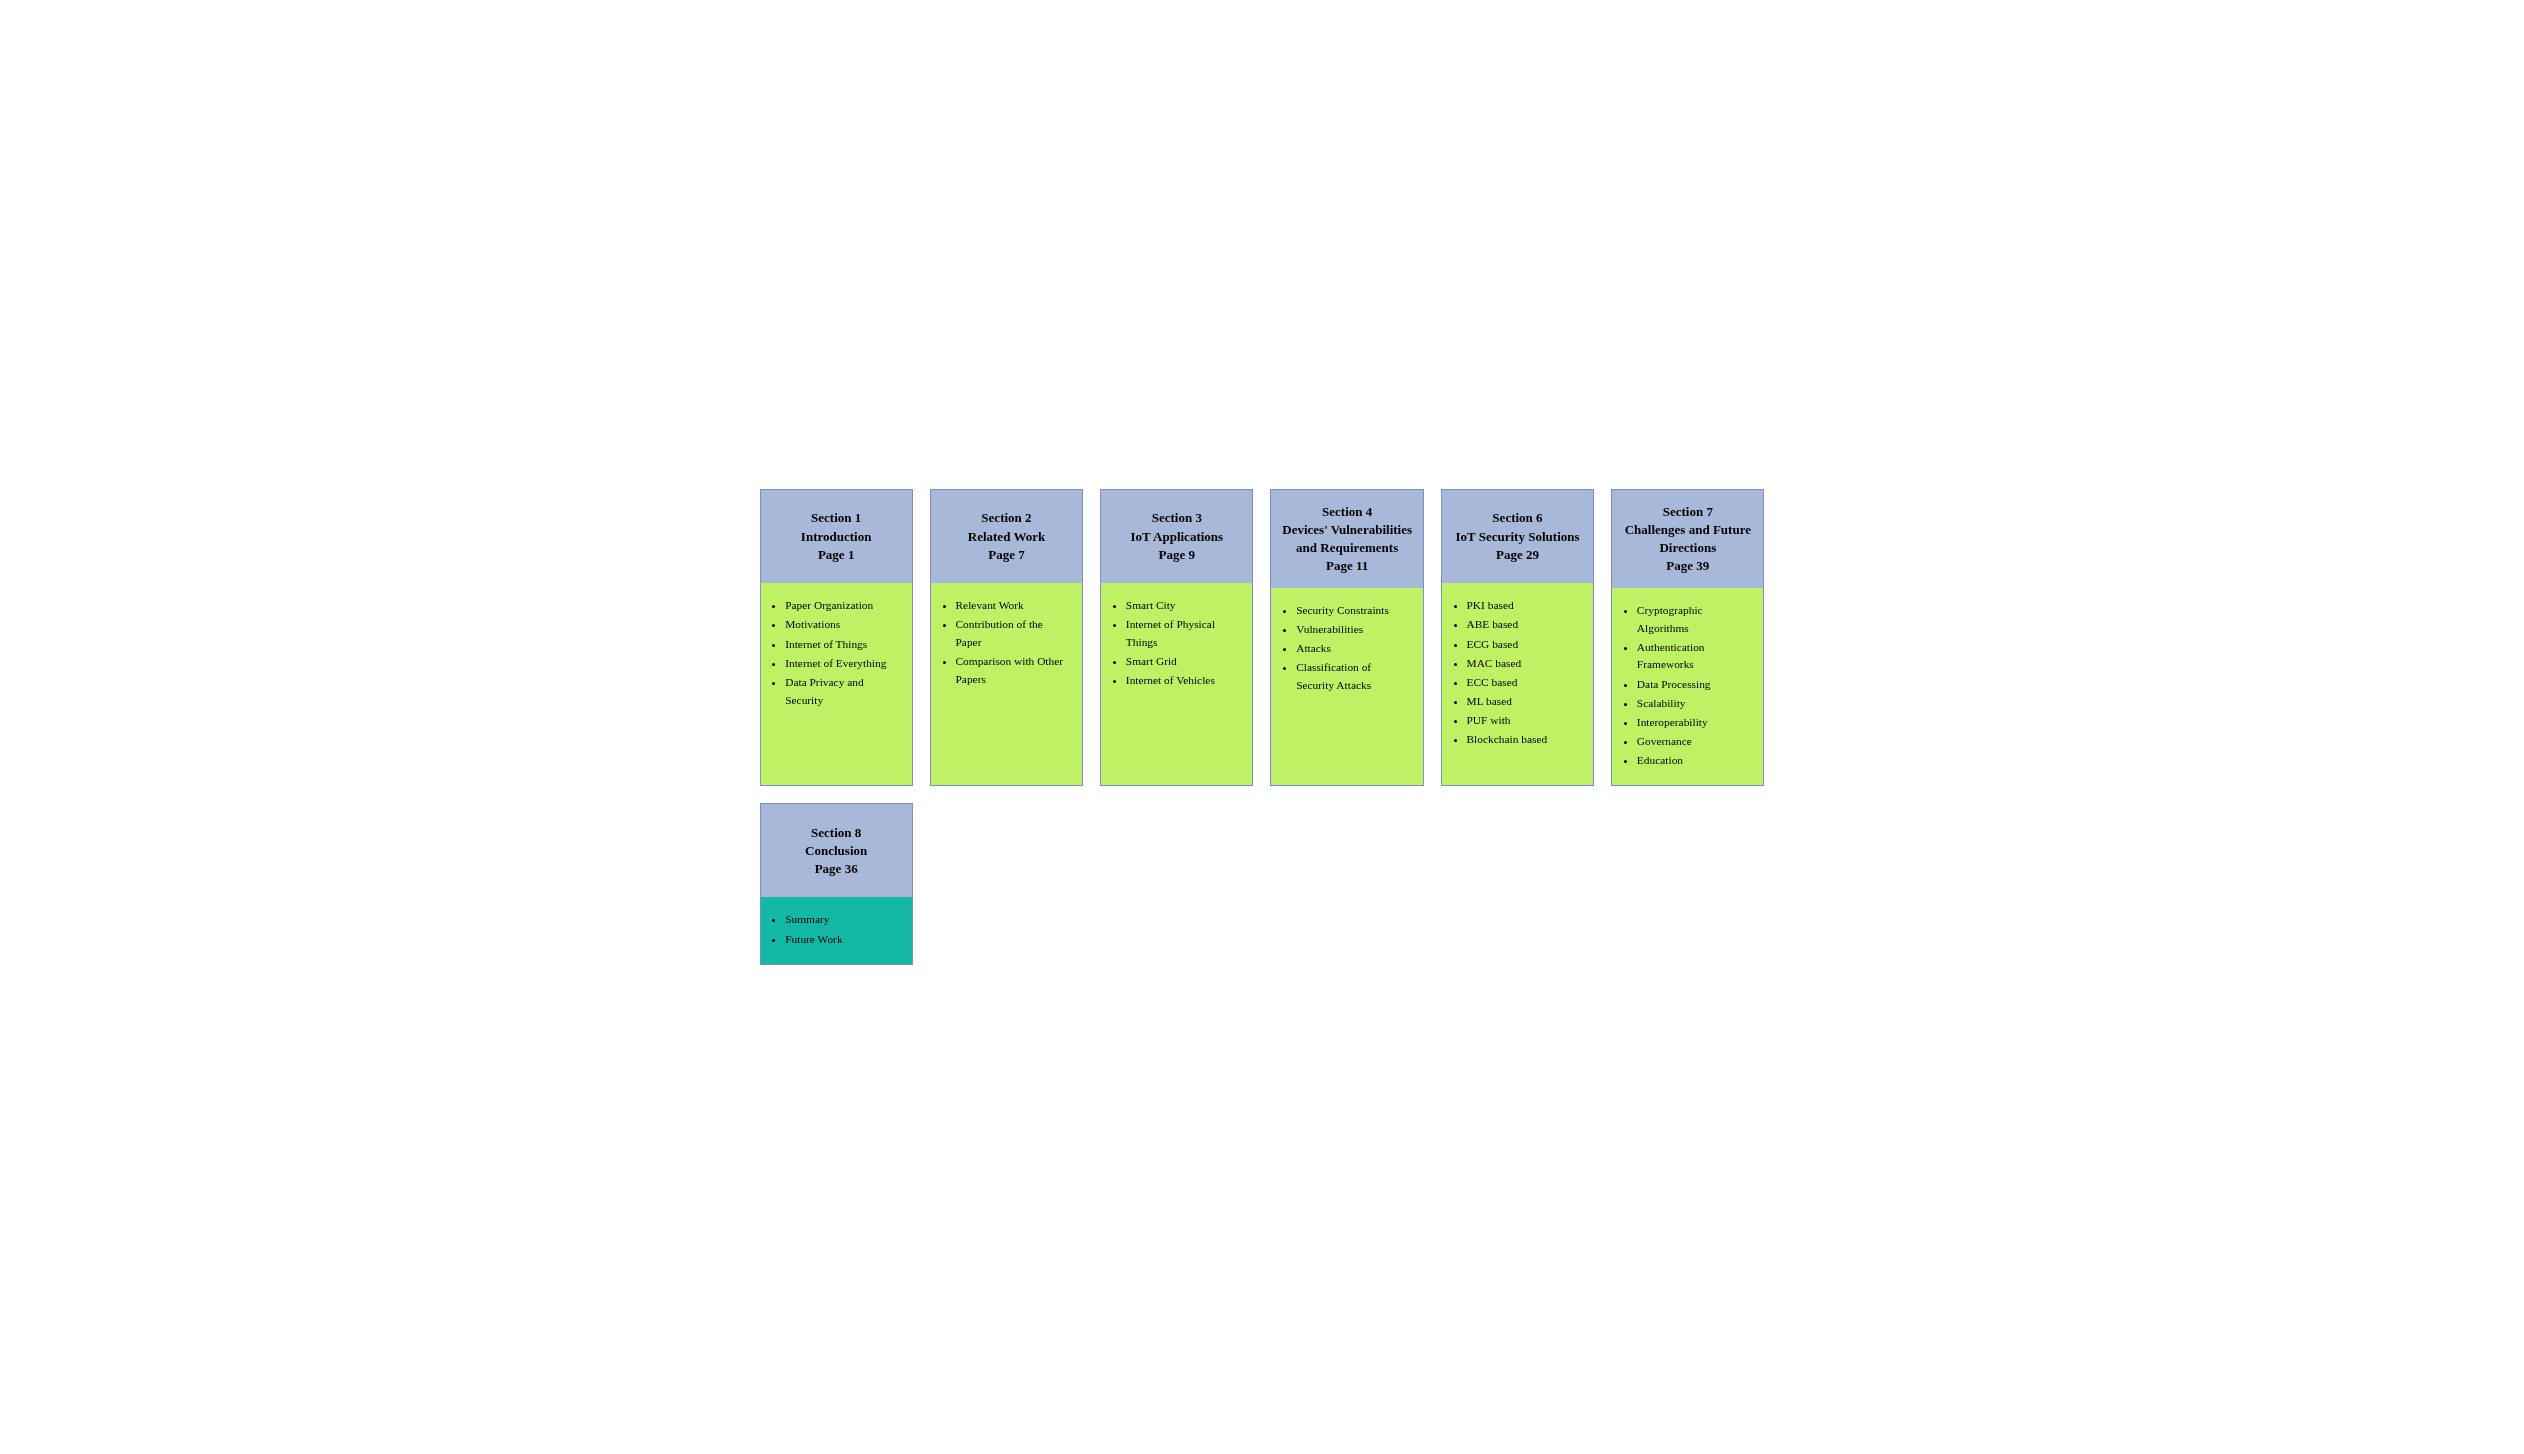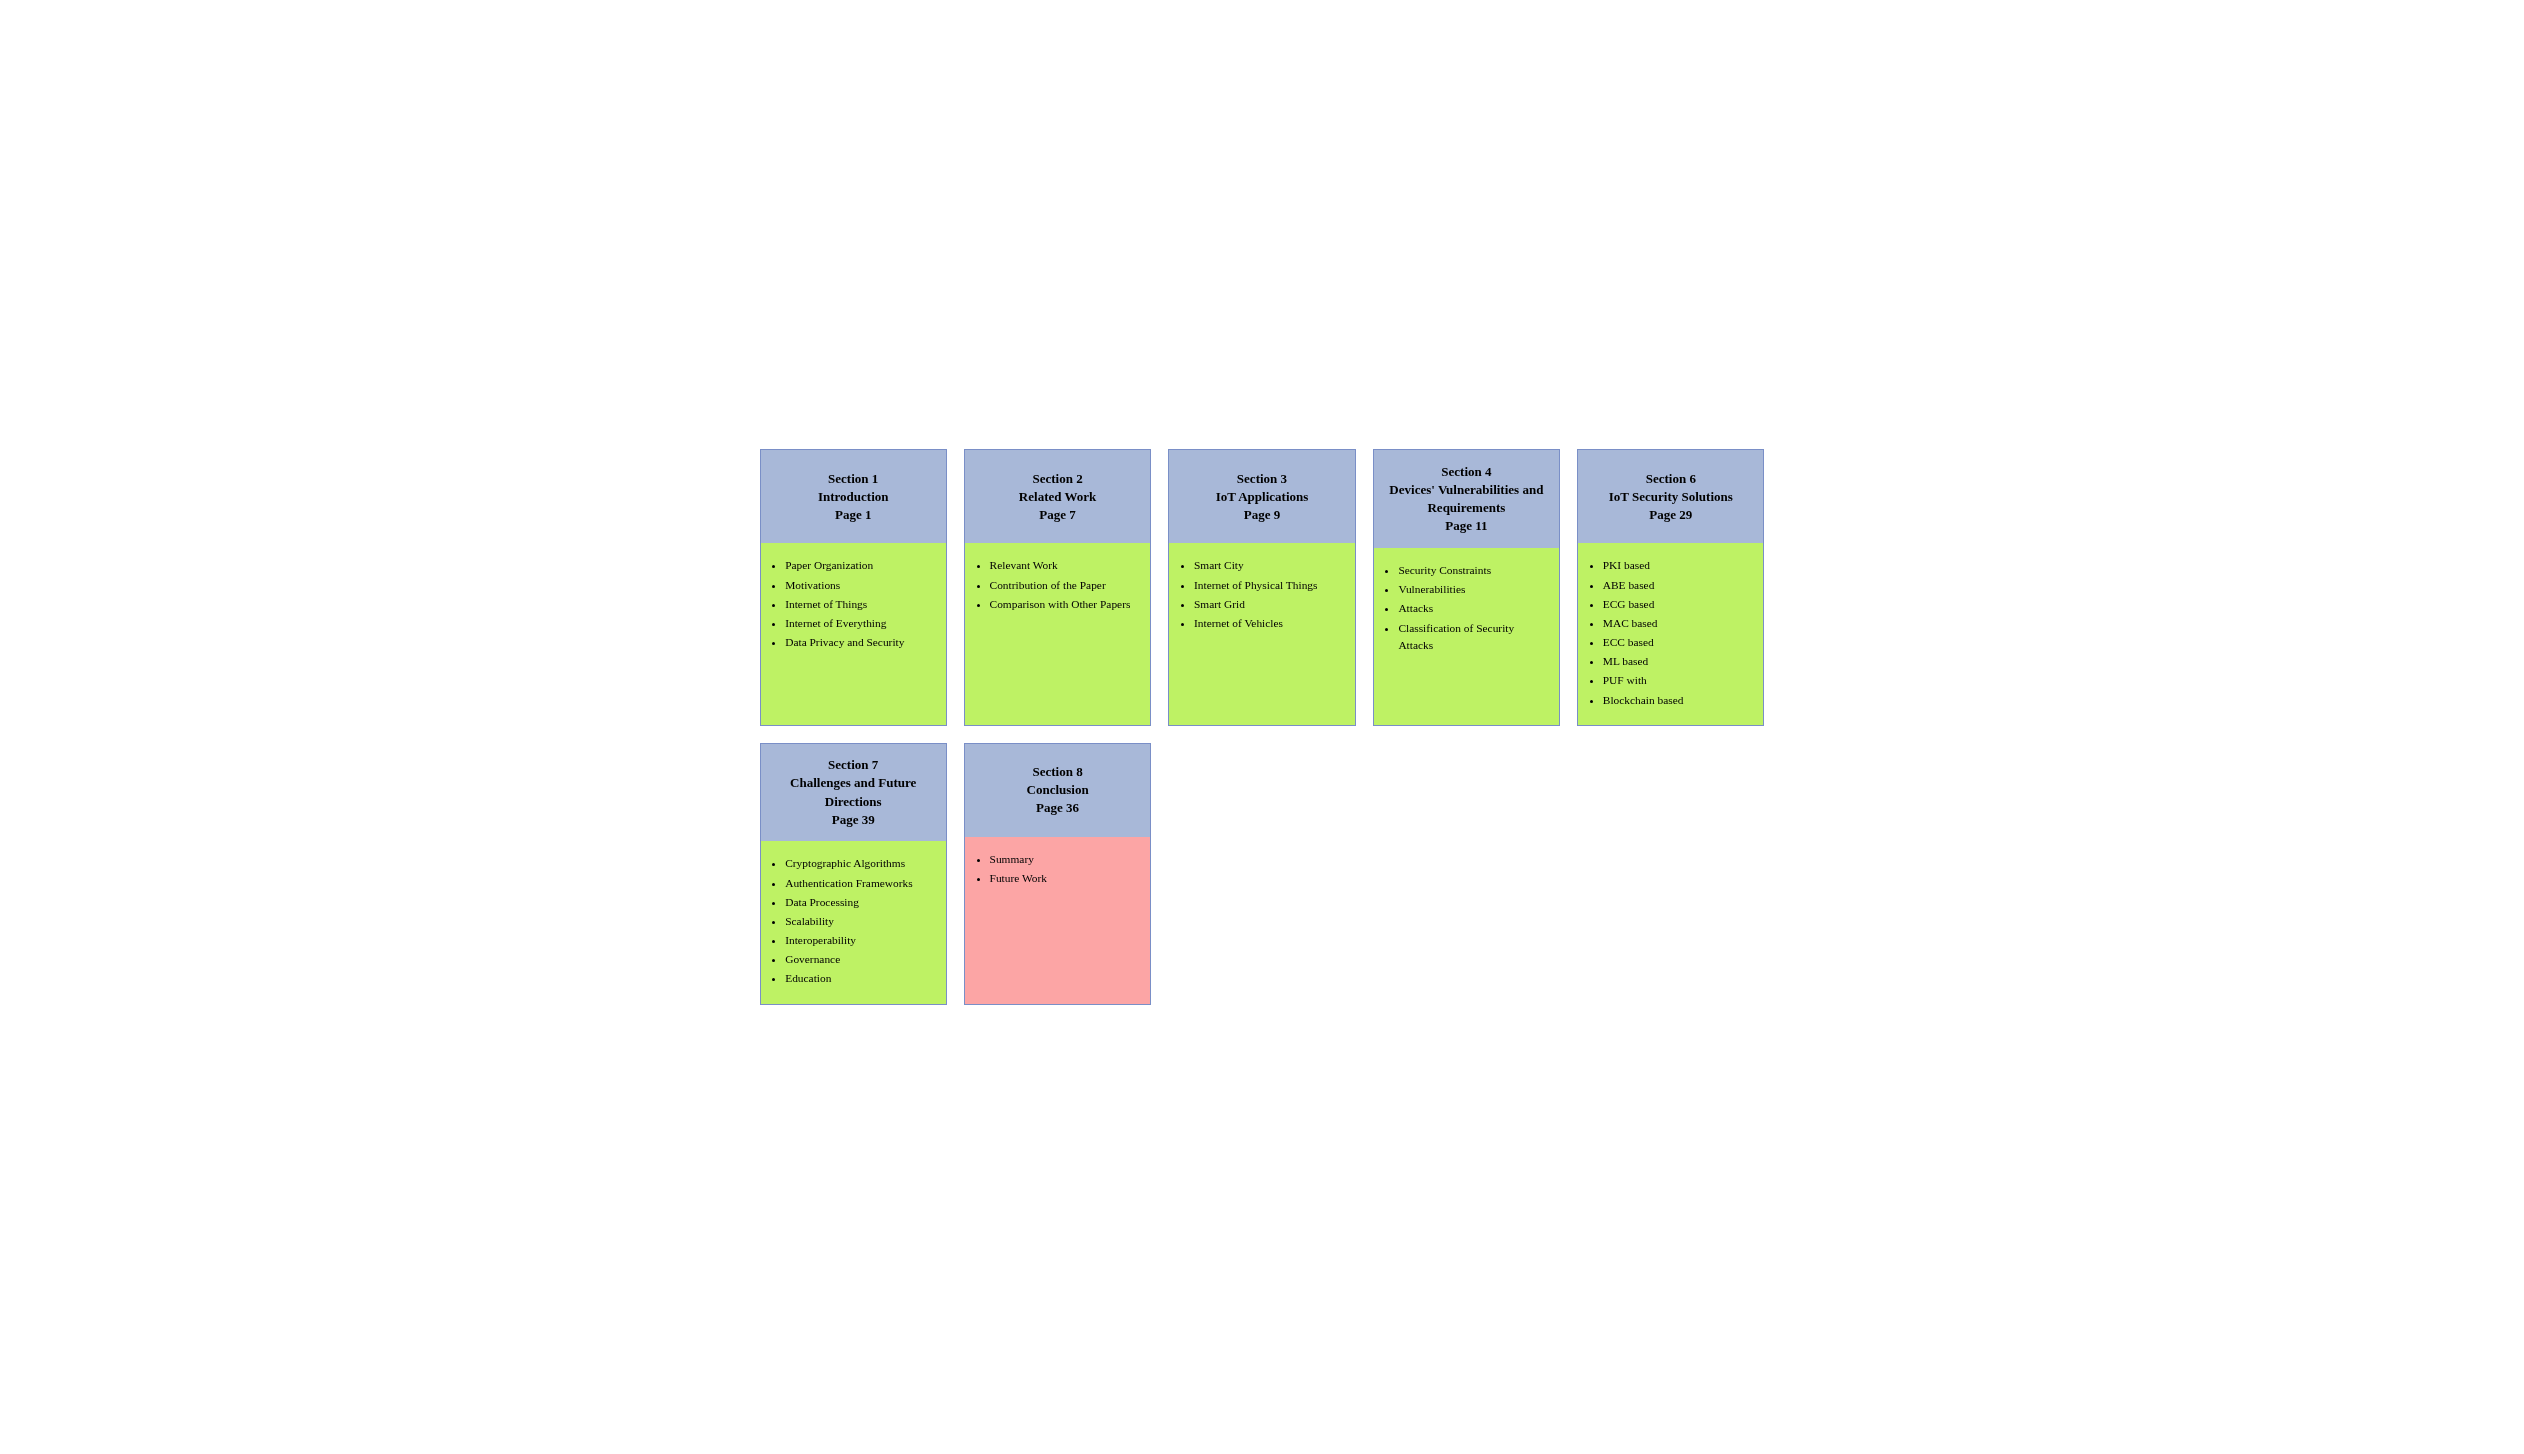--- a/index.html
+++ b/index.html
@@ -13,21 +13,21 @@
       font-family: 'Times New Roman', Times, serif;
       display: flex;
       justify-content: center;
       align-items: center;
       min-height: 100vh;
       padding: 15.5px;
     }
 
     .grid-container {
       display: grid;
-      grid-template-columns: repeat(5, 1fr);
+      grid-template-columns: repeat(6, 1fr);
       grid-template-rows: repeat(2, auto);
       gap: 17px;
       width: 100%;
       max-width: 1005px;
       background: #ffffff;
     }
 
     .section-card {
       display: flex;
       flex-direction: column;
@@ -65,21 +65,21 @@
 
     .section-body ul li {
       font-size: 0.92rem;
       color: #000000;
       line-height: 1.55;
       margin-bottom: 1.5px;
     }
 
     
     .section-card.section-8 .section-body {
-      background-color: #fca5a5;
+      background-color: #14b8a6;
     }
   </style>
 </head>
 <body>
 
 <div class="grid-container">
 <div class="section-card">
       <div class="section-header">
         <div class="section-header-text"><span>Section 1</span><br><span>Introduction</span><br><span>Page 1</span></div>
       </div>

